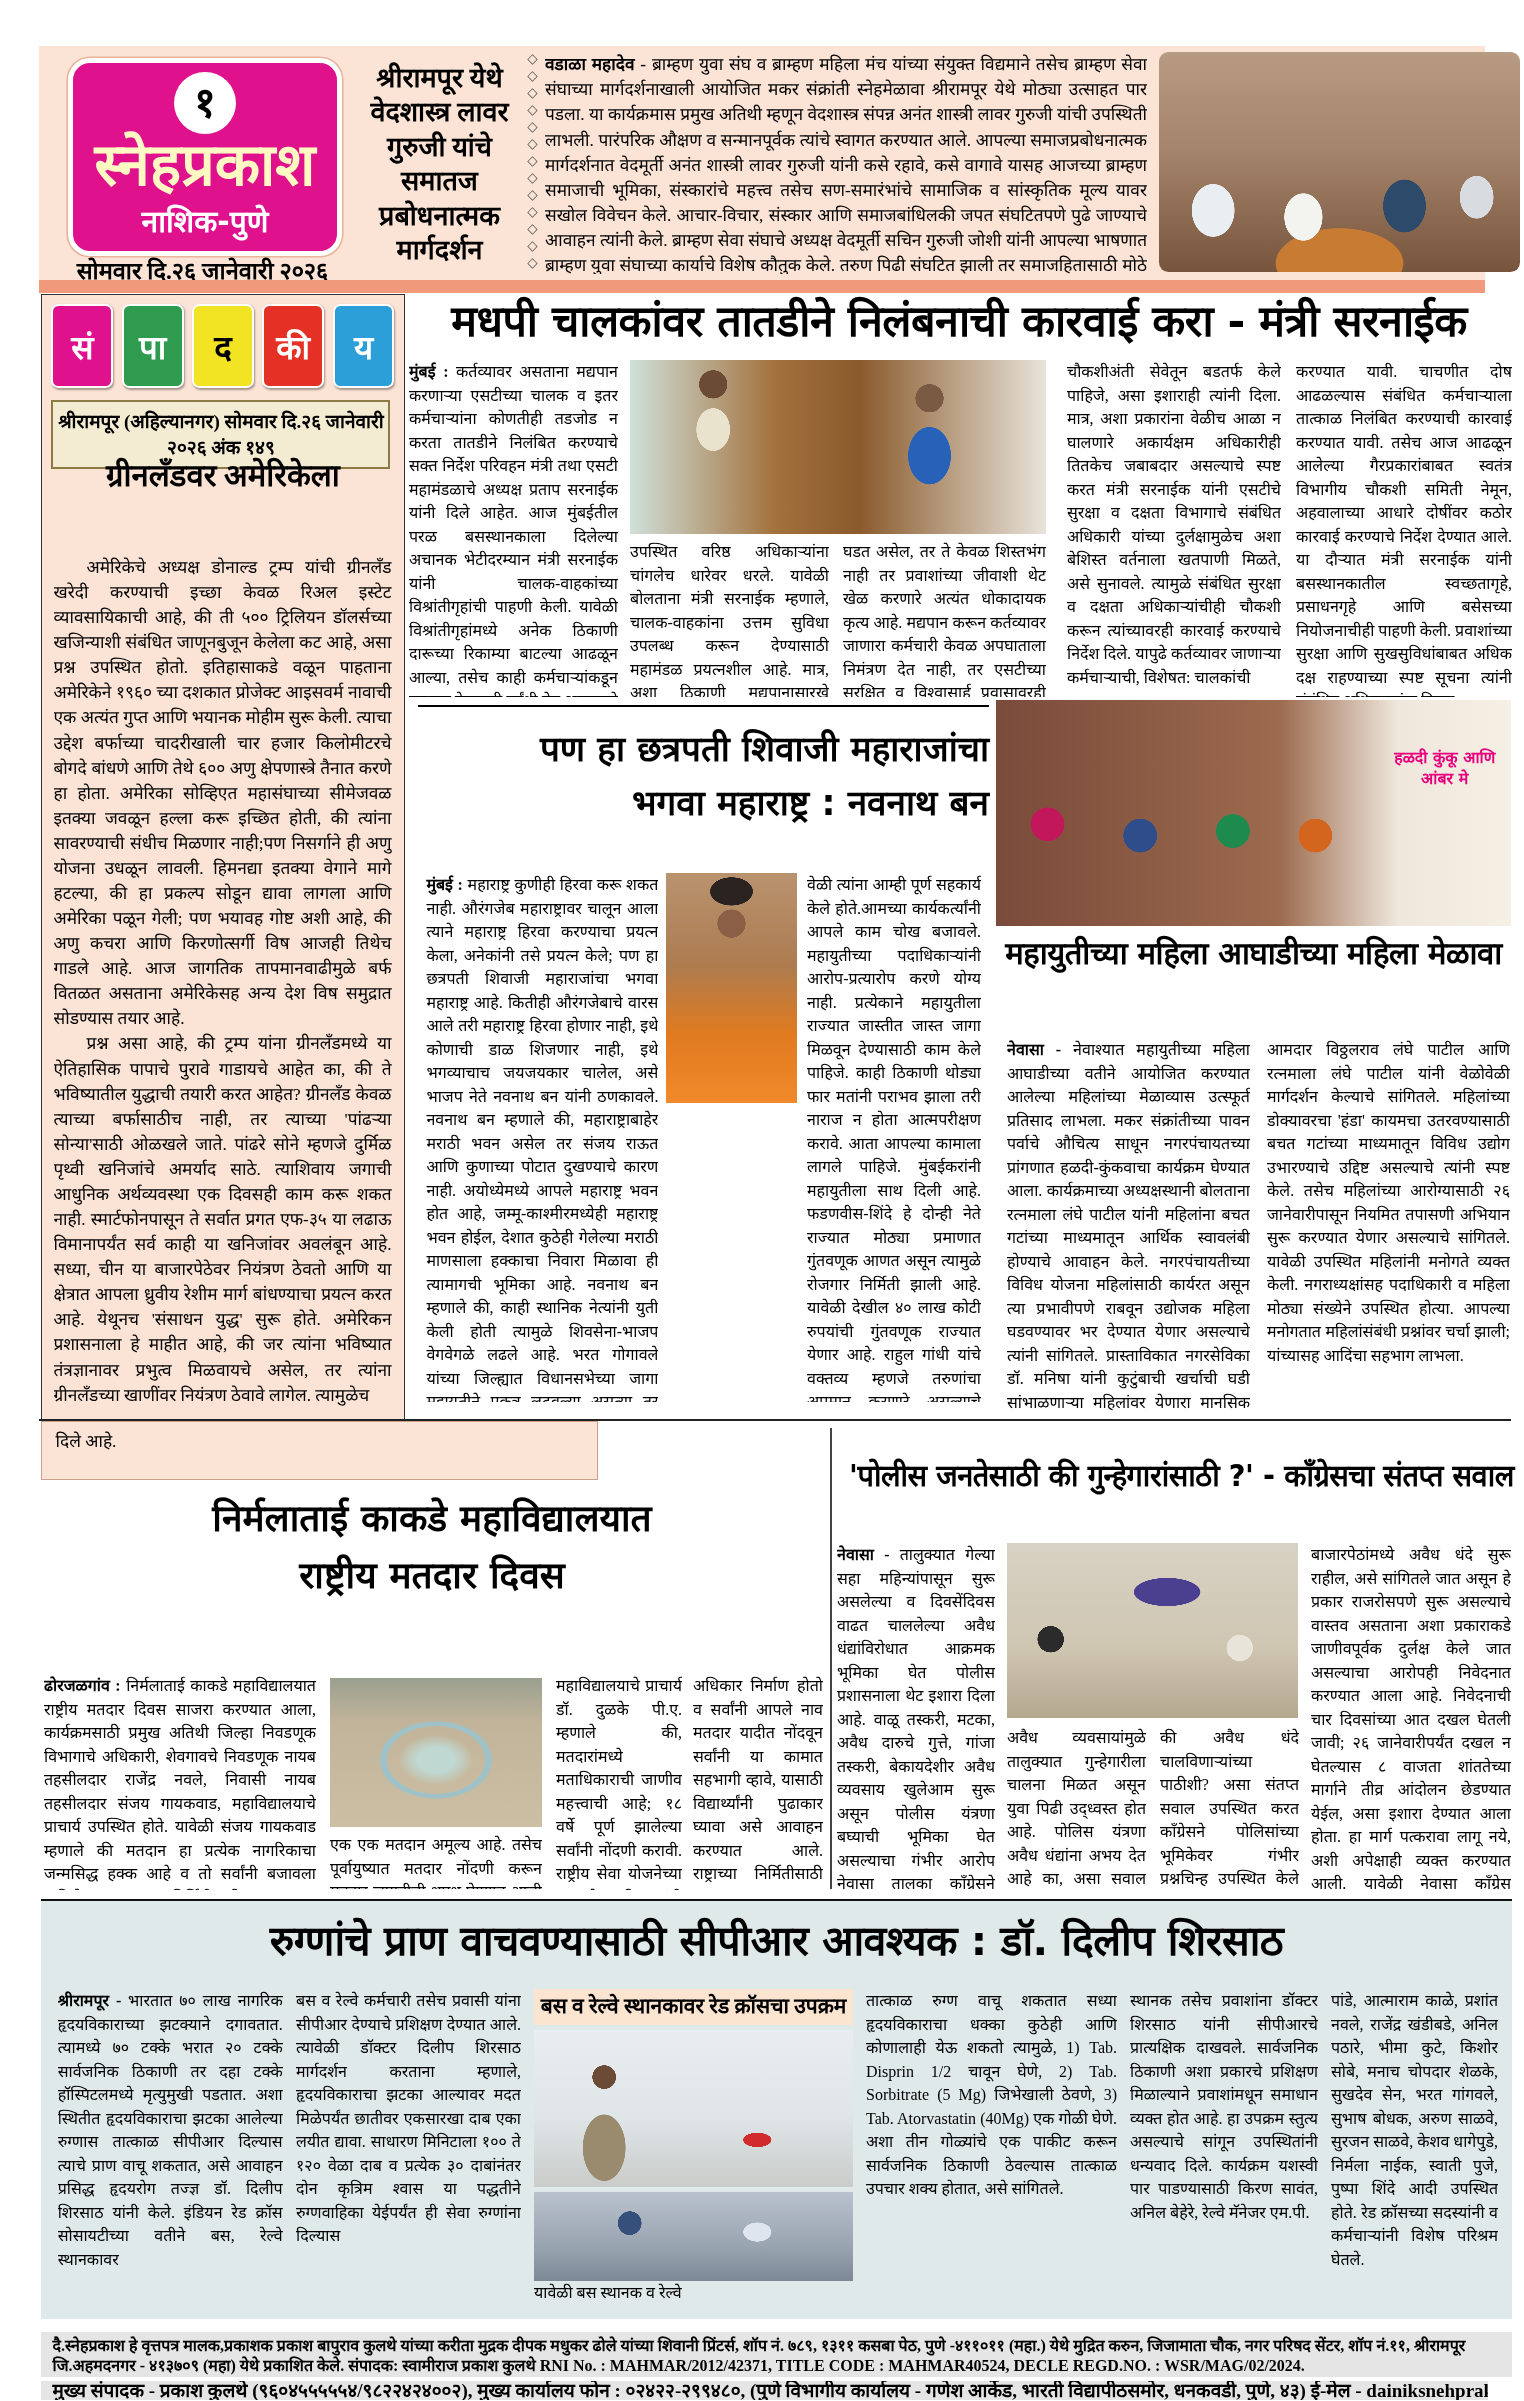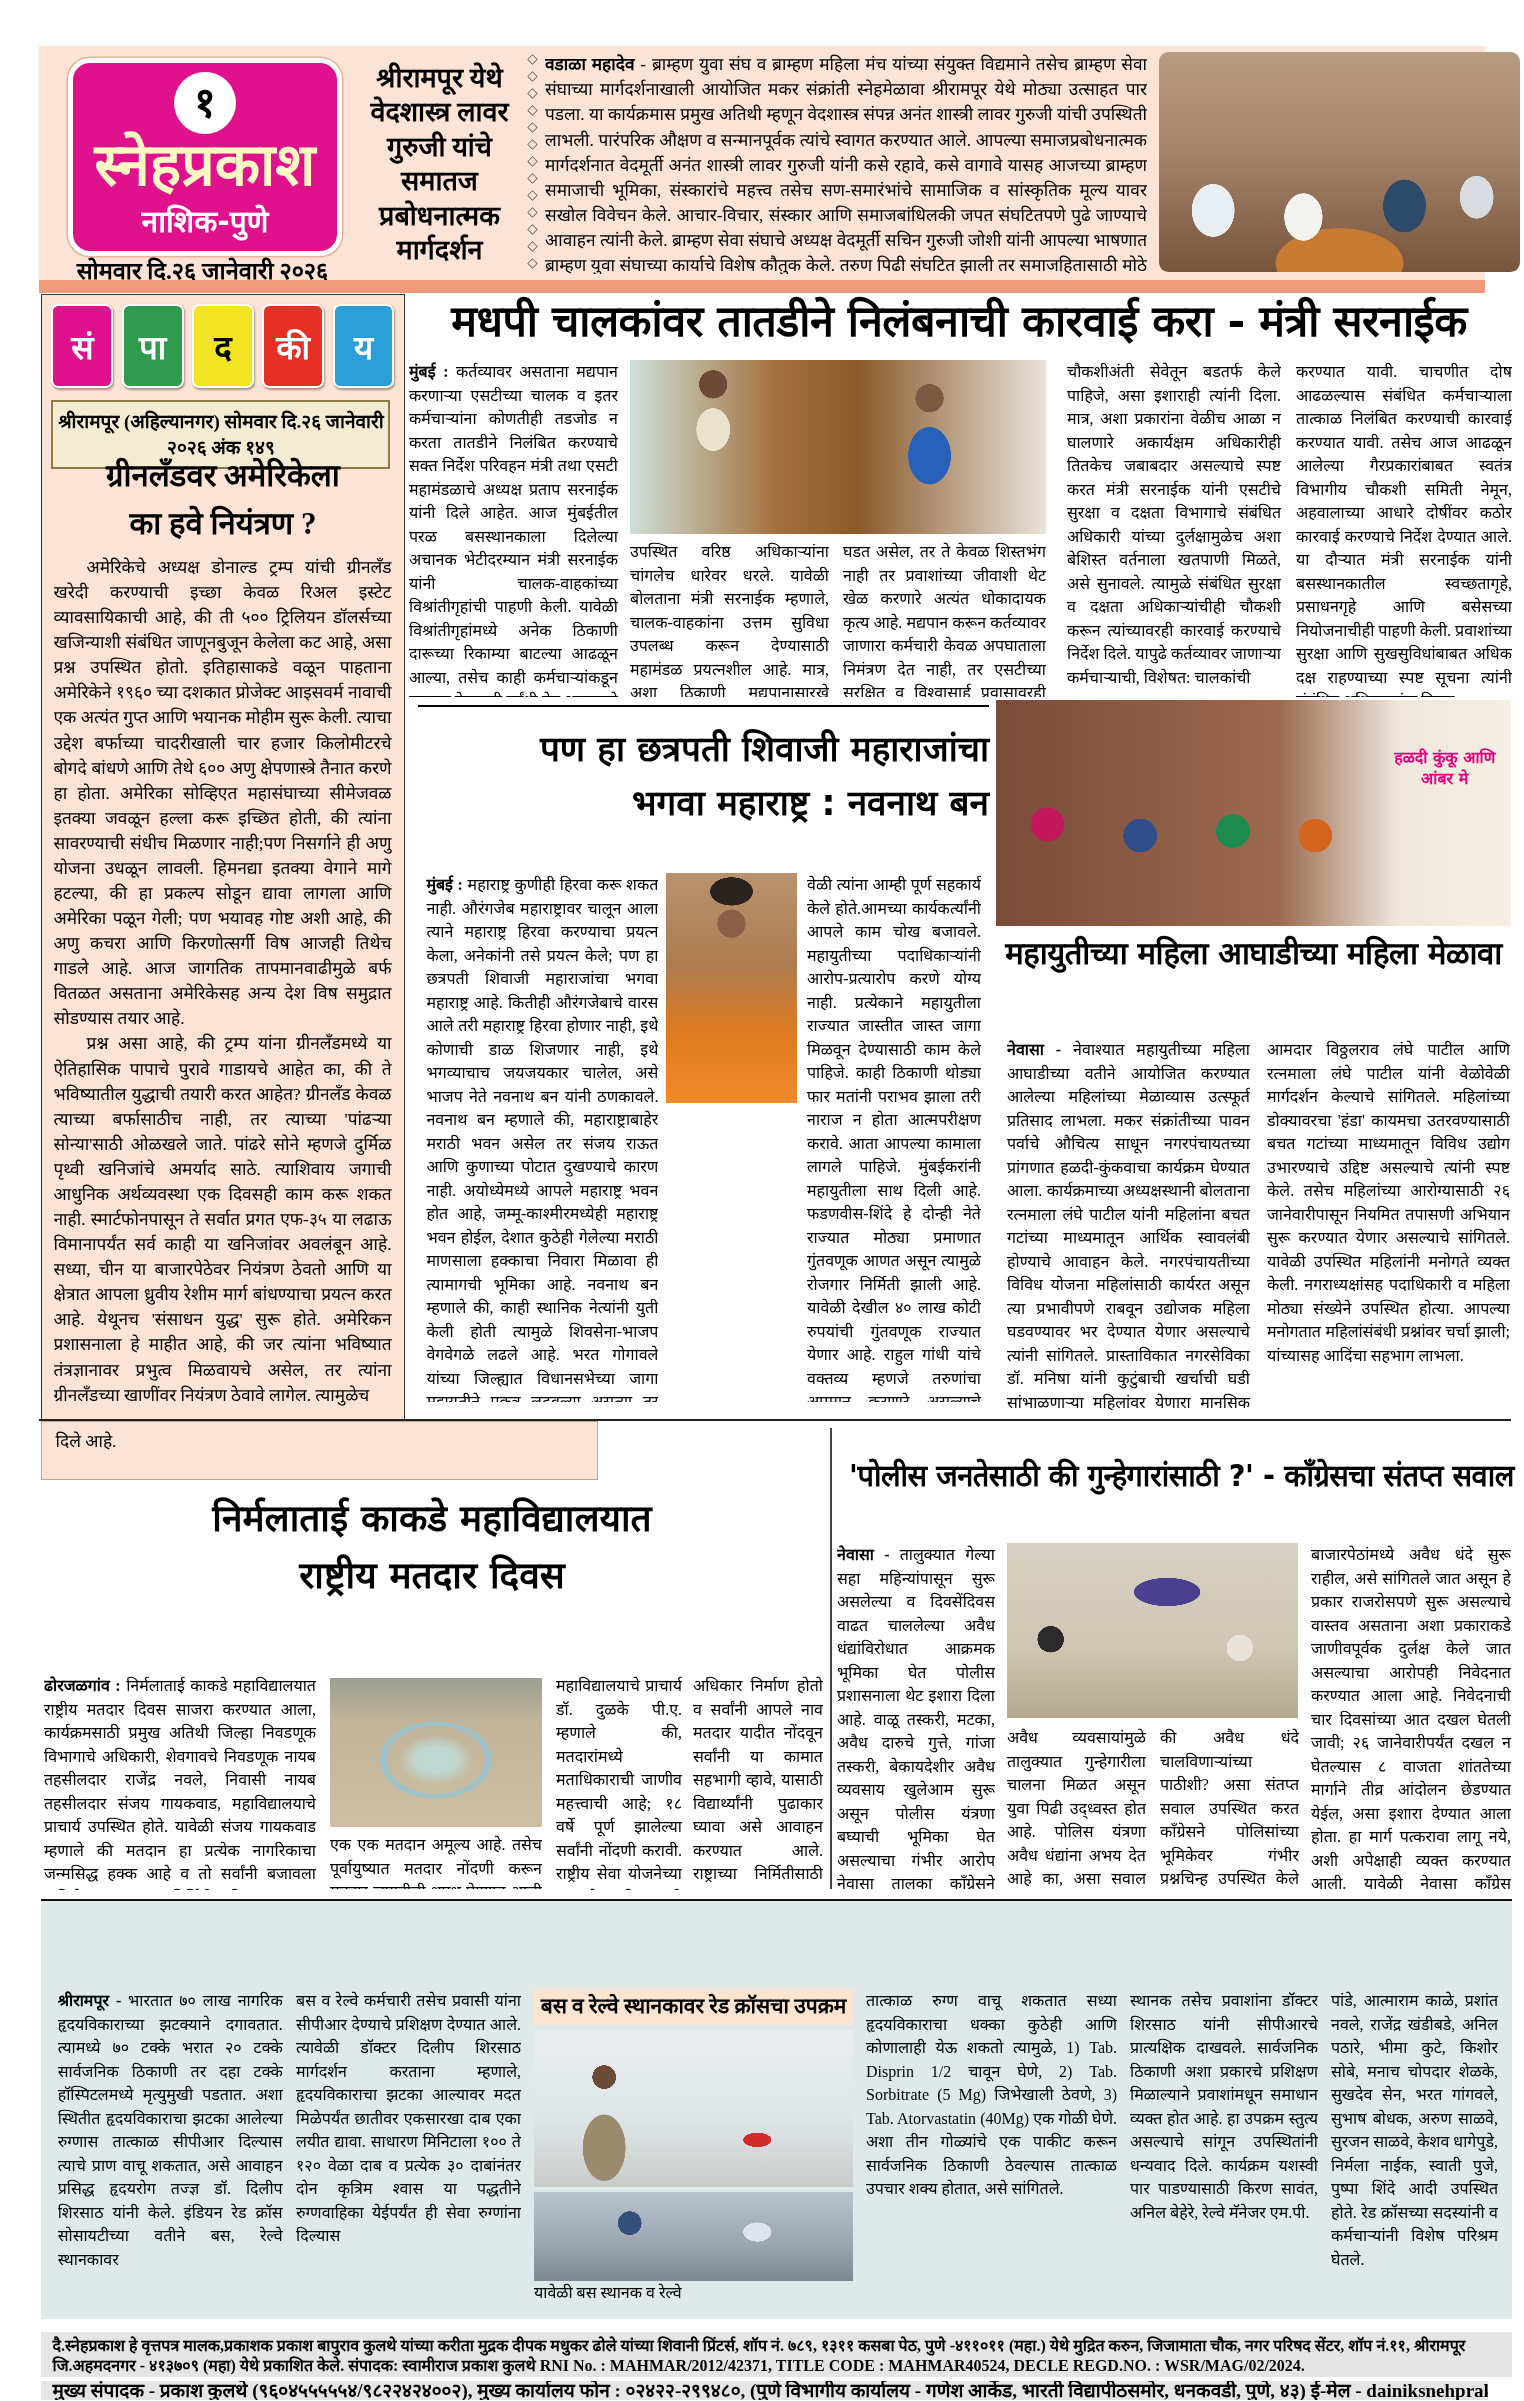--- a/index.html
+++ b/index.html
@@ -183,21 +183,20 @@
     <div class="tiles">
       <div class="tile" style="background:#e0118c">सं</div>
       <div class="tile" style="background:#2e9b4e">पा</div>
       <div class="tile" style="background:#f2e422;color:#000">द</div>
       <div class="tile" style="background:#e53125">की</div>
       <div class="tile" style="background:#2d9fd8">य</div>
     </div>
     <div class="ed-dateline">श्रीरामपूर (अहिल्यानगर) सोमवार दि.२६ जानेवारी २०२६ अंक १४९</div>
     <div class="ed-title">
       <div>ग्रीनलँडवर अमेरिकेला</div>
-      <div>का हवे नियंत्रण ?</div>
     </div>
     <div class="ed-body jt body-lg">
       <p>अमेरिकेचे अध्यक्ष डोनाल्ड ट्रम्प यांची ग्रीनलँड खरेदी करण्याची इच्छा केवळ रिअल इस्टेट व्यावसायिकाची आहे, की ती ५०० ट्रिलियन डॉलर्सच्या खजिन्याशी संबंधित जाणूनबुजून केलेला कट आहे, असा प्रश्न उपस्थित होतो. इतिहासाकडे वळून पाहताना अमेरिकेने १९६० च्या दशकात प्रोजेक्ट आइसवर्म नावाची एक अत्यंत गुप्त आणि भयानक मोहीम सुरू केली. त्याचा उद्देश बर्फाच्या चादरीखाली चार हजार किलोमीटरचे बोगदे बांधणे आणि तेथे ६०० अणु क्षेपणास्त्रे तैनात करणे हा होता. अमेरिका सोव्हिएत महासंघाच्या सीमेजवळ इतक्या जवळून हल्ला करू इच्छित होती, की त्यांना सावरण्याची संधीच मिळणार नाही;पण निसर्गाने ही अणु योजना उधळून लावली. हिमनद्या इतक्या वेगाने मागे हटल्या, की हा प्रकल्प सोडून द्यावा लागला आणि अमेरिका पळून गेली; पण भयावह गोष्ट अशी आहे, की अणु कचरा आणि किरणोत्सर्गी विष आजही तिथेच गाडले आहे. आज जागतिक तापमानवाढीमुळे बर्फ वितळत असताना अमेरिकेसह अन्य देश विष समुद्रात सोडण्यास तयार आहे.</p>
       <p>प्रश्न असा आहे, की ट्रम्प यांना ग्रीनलँडमध्ये या ऐतिहासिक पापाचे पुरावे गाडायचे आहेत का, की ते भविष्यातील युद्धाची तयारी करत आहेत? ग्रीनलँड केवळ त्याच्या बर्फासाठीच नाही, तर त्याच्या 'पांढऱ्या सोन्या'साठी ओळखले जाते. पांढरे सोने म्हणजे दुर्मिळ पृथ्वी खनिजांचे अमर्याद साठे. त्याशिवाय जगाची आधुनिक अर्थव्यवस्था एक दिवसही काम करू शकत नाही. स्मार्टफोनपासून ते सर्वात प्रगत एफ-३५ या लढाऊ विमानापर्यंत सर्व काही या खनिजांवर अवलंबून आहे. सध्या, चीन या बाजारपेठेवर नियंत्रण ठेवतो आणि या क्षेत्रात आपला ध्रुवीय रेशीम मार्ग बांधण्याचा प्रयत्न करत आहे. येथूनच 'संसाधन युद्ध' सुरू होते. अमेरिकन प्रशासन‌ाला हे माहीत आहे, की जर त्यांना भविष्यात तंत्रज्ञानावर प्रभुत्व मिळवायचे असेल, तर त्यांना ग्रीनलँडच्या खाणींवर नियंत्रण ठेवावे लागेल. त्यामुळेच</p>
       <p>ट्रम्प आता ग्रीनलँडबाबत कोणत्याही राजनैतिक शिष्टाचाराचे पालन करण्याच्या मनःस्थितीत नाहीत. त्यांनी 'कॅरी-ऑन-डम, जबरदस्ती आणि भेदभावा'चे धोरण स्वीकारले आहे. अमेरिकन प्रशासन आता थेट ग्रीनलँडच्या सामान्य नागरिकांना आकर्षित करण्याचा प्रयत्न करत आहे. ग्रीनलँडमधील प्रत्येक रहिवाशाला दहा हजार ते एक लाख डॉलरपर्यंत देण्याचा पर्याय विचारात घेतला जात आहे. याचा अर्थ थेट संपूर्ण बेटावरील लोकांना पैशाने खरेदी करण्याचा प्रयत्न करणे. शिष्टाचाराचे उल्लंघन करणाऱ्या ट्रम्प यांनी नॉर्वेजियन पंतप्रधान जोनास यांना एक पत्र लिहिले. ते आंतरराष्ट्रीय राजकारणात अणुबॉम्बसारखे स्फोट घडवून आणत आहे. ट्रम्प लिहितात, की प्रिय जोनास, आठ युद्धे रोखल्याबद्दल तुमच्या देशाने मला नोबेल शांतता पुरस्कार न देण्याचा निर्णय घेतल्याने, मला आता फक्त शांततेबद्दल विचार करण्याची गरज नाही. मी आता अमेरिकेसाठी काय चांगले आहे याचा विचार करू शकतो. ट्रम्प यांनी डेन्मार्कच्या ग्रीनलँडवरील मालकी हक्कांना आव्हान</p>
     </div>
   </div>
 
   <div class="abs jt body-txt" style="left:409px;top:360px;width:209px;height:337px;">
     <b>मुंबई : </b><span>कर्तव्यावर असताना मद्यपान करणाऱ्या एसटीच्या चालक व इतर कर्मचाऱ्यांना कोणतीही तडजोड न करता तातडीने निलंबित करण्याचे सक्त निर्देश परिवहन मंत्री तथा एसटी महामंडळाचे अध्यक्ष प्रताप सरनाईक यांनी दिले आहेत. आज मुंबईतील परळ बसस्थानकाला दिलेल्या अचानक भेटीदरम्यान मंत्री सरनाईक यांनी चालक-वाहकांच्या विश्रांतीगृहांची पाहणी केली. यावेळी विश्रांतीगृहांमध्ये अनेक ठिकाणी दारूच्या रिकाम्या बाटल्या आढळून आल्या, तसेच काही कर्मचाऱ्यांकडून मद्यपान केल्याची दुर्गंधी येत असल्याचे निदर्शनास आले. या गंभीर प्रकारामुळे</span>
@@ -252,20 +251,23 @@
   </div>
   <div class="abs pol-photo"></div>
   <div class="abs pol-c1 jt body-txt">
     <b>नेवासा - </b><span>तालुक्यात गेल्या सहा महिन्यांपासून सुरू असलेल्या व दिवसेंदिवस वाढत चाललेल्या अवैध धंद्यांविरोधात आक्रमक भूमिका घेत पोलीस प्रशासनाला थेट इशारा दिला आहे. वाळू तस्करी, मटका, अवैध दारुचे गुत्ते, गांजा तस्करी, बेकायदेशीर अवैध व्यवसाय खुलेआम सुरू असून पोलीस यंत्रणा बघ्याची भूमिका घेत असल्याचा गंभीर आरोप नेवासा तालुका काँग्रेसने केला आहे. दिनांक २ जानेवारी रोजी नेवासा पोलिस स्टेशन येथे सादर करण्यात आलेल्या निवेदनात या</span>
   </div>
   <div class="abs pol-c2 jt body-txt">अवैध व्यवसायांमुळे तालुक्यात गुन्हेगारीला चालना मिळत असून युवा पिढी उद्ध्वस्त होत आहे. पोलिस यंत्रणा अवैध धंद्यांना अभय देत आहे का, असा सवाल करण्यात आला आहे. पोलिस प्रशासन खऱ्या अर्थाने नागरिकांच्या संरक्षणासाठी आहे</div>
   <div class="abs pol-c3 jt body-txt">की अवैध धंदे चालविणाऱ्यांच्या पाठीशी? असा संतप्त सवाल उपस्थित करत काँग्रेसने पोलिसांच्या भूमिकेवर गंभीर प्रश्नचिन्ह उपस्थित केले आहे. नेवासा, प्रवरासंगम, कुकाणा, वडाळ, भेंडा आदी</div>
   <div class="abs pol-c4 jt body-txt">बाजारपेठांमध्ये अवैध धंदे सुरू राहील, असे सांगितले जात असून हे प्रकार राजरोसपणे सुरू असल्याचे वास्तव असताना अशा प्रकाराकडे जाणीवपूर्वक दुर्लक्ष केले जात असल्याचा आरोपही निवेदनात करण्यात आला आहे. निवेदनाची चार दिवसांच्या आत दखल घेतली जावी; २६ जानेवारीपर्यंत दखल न घेतल्यास ८ वाजता शांततेच्या मार्गाने तीव्र आंदोलन छेडण्यात येईल, असा इशारा देण्यात आला होता. हा मार्ग पत्करावा लागू नये, अशी अपेक्षाही व्यक्त करण्यात आली. यावेळी नेवासा काँग्रेस शहराध्यक्ष अंजुम पटेल, शिवसेना (शिंदे गट) पदाधिकारी, तालुक्याध्यक्ष पोपटराव, संदीप श्रीसागर आदी उपस्थित होते. पोलिसांनी यापूर्वी कारवाई केली असून पुढेही कारवाई सुरू राहणार असल्याचे प्रशासनाने सांगितले.</div>
 
   <div class="abs cpr-box">
+    <div class="cpr-headline hfont">
+      <span class="shrink nowrap">रुग्णांचे प्राण वाचवण्यासाठी सीपीआर आवश्यक : डॉ. दिलीप शिरसाठ</span>
+    </div>
     <div class="cpr-cols">
       <div class="abs cpr-c1 jt body-txt">
         <b>श्रीरामपूर - </b><span>भारतात ७० लाख नागरिक हृदयविकाराच्या झटक्याने दगावतात. त्यामध्ये ७० टक्के भरात २० टक्के सार्वजनिक ठिकाणी तर दहा टक्के हॉस्पिटलमध्ये मृत्युमुखी पडतात. अशा स्थितीत हृदयविकाराचा झटका आलेल्या रुग्णास तात्काळ सीपीआर दिल्यास त्याचे प्राण वाचू शकतात, असे आवाहन प्रसिद्ध हृदयरोग तज्ज्ञ डॉ. दिलीप शिरसाठ यांनी केले. इंडियन रेड क्रॉस सोसायटीच्या वतीने बस, रेल्वे स्थानकावर</span>
       </div>
       <div class="abs cpr-c2 jt body-txt">बस व रेल्वे कर्मचारी तसेच प्रवासी यांना सीपीआर देण्याचे प्रशिक्षण देण्यात आले. त्यावेळी डॉक्टर दिलीप शिरसाठ मार्गदर्शन करताना म्हणाले, हृदयविकाराचा झटका आल्यावर मदत मिळेपर्यंत छातीवर एकसारखा दाब एका लयीत द्यावा. साधारण मिनिटाला १०० ते १२० वेळा दाब व प्रत्येक ३० दाबांनंतर दोन कृत्रिम श्वास या पद्धतीने रुग्णवाहिका येईपर्यंत ही सेवा रुग्णांना दिल्यास</div>
       <div class="abs cpr-c3">
         <div class="cpr-subhead">बस व रेल्वे स्थानकावर रेड क्रॉसचा उपक्रम</div>
         <div class="cpr-photo"></div>
         <div class="cpr-photo2"></div>
         <div class="jt body-txt">यावेळी बस स्थानक व रेल्वे</div>

